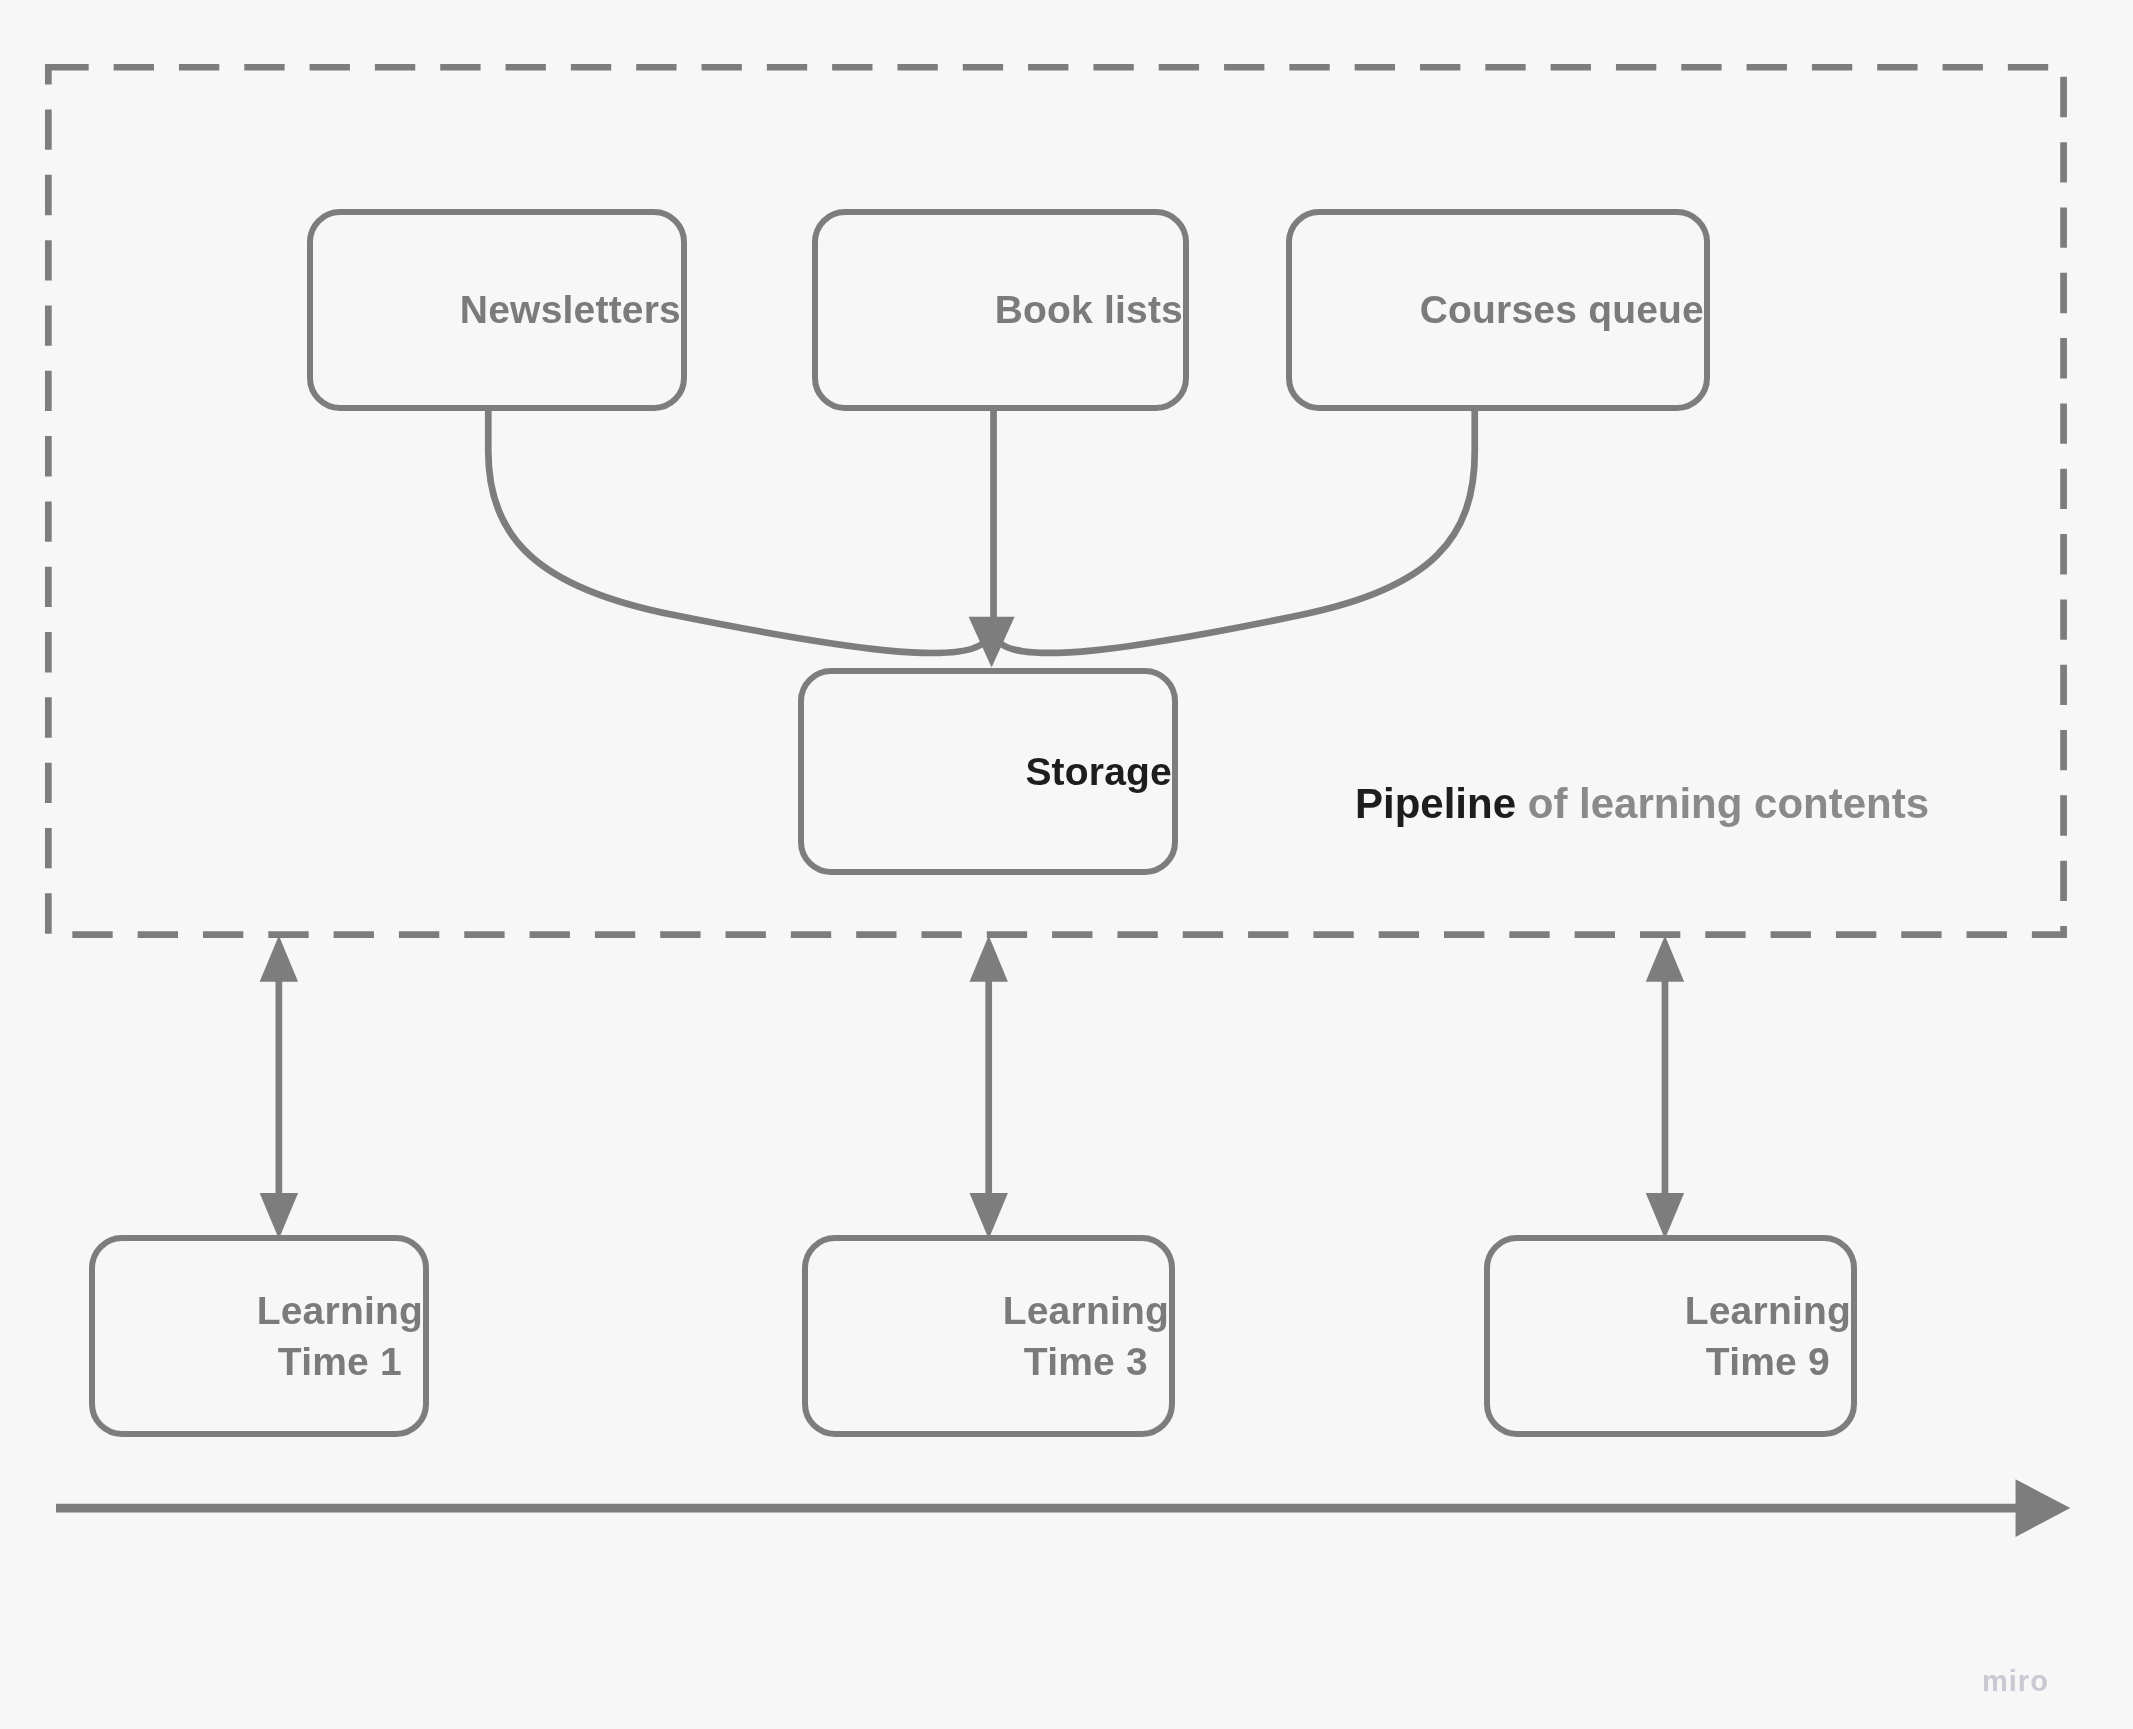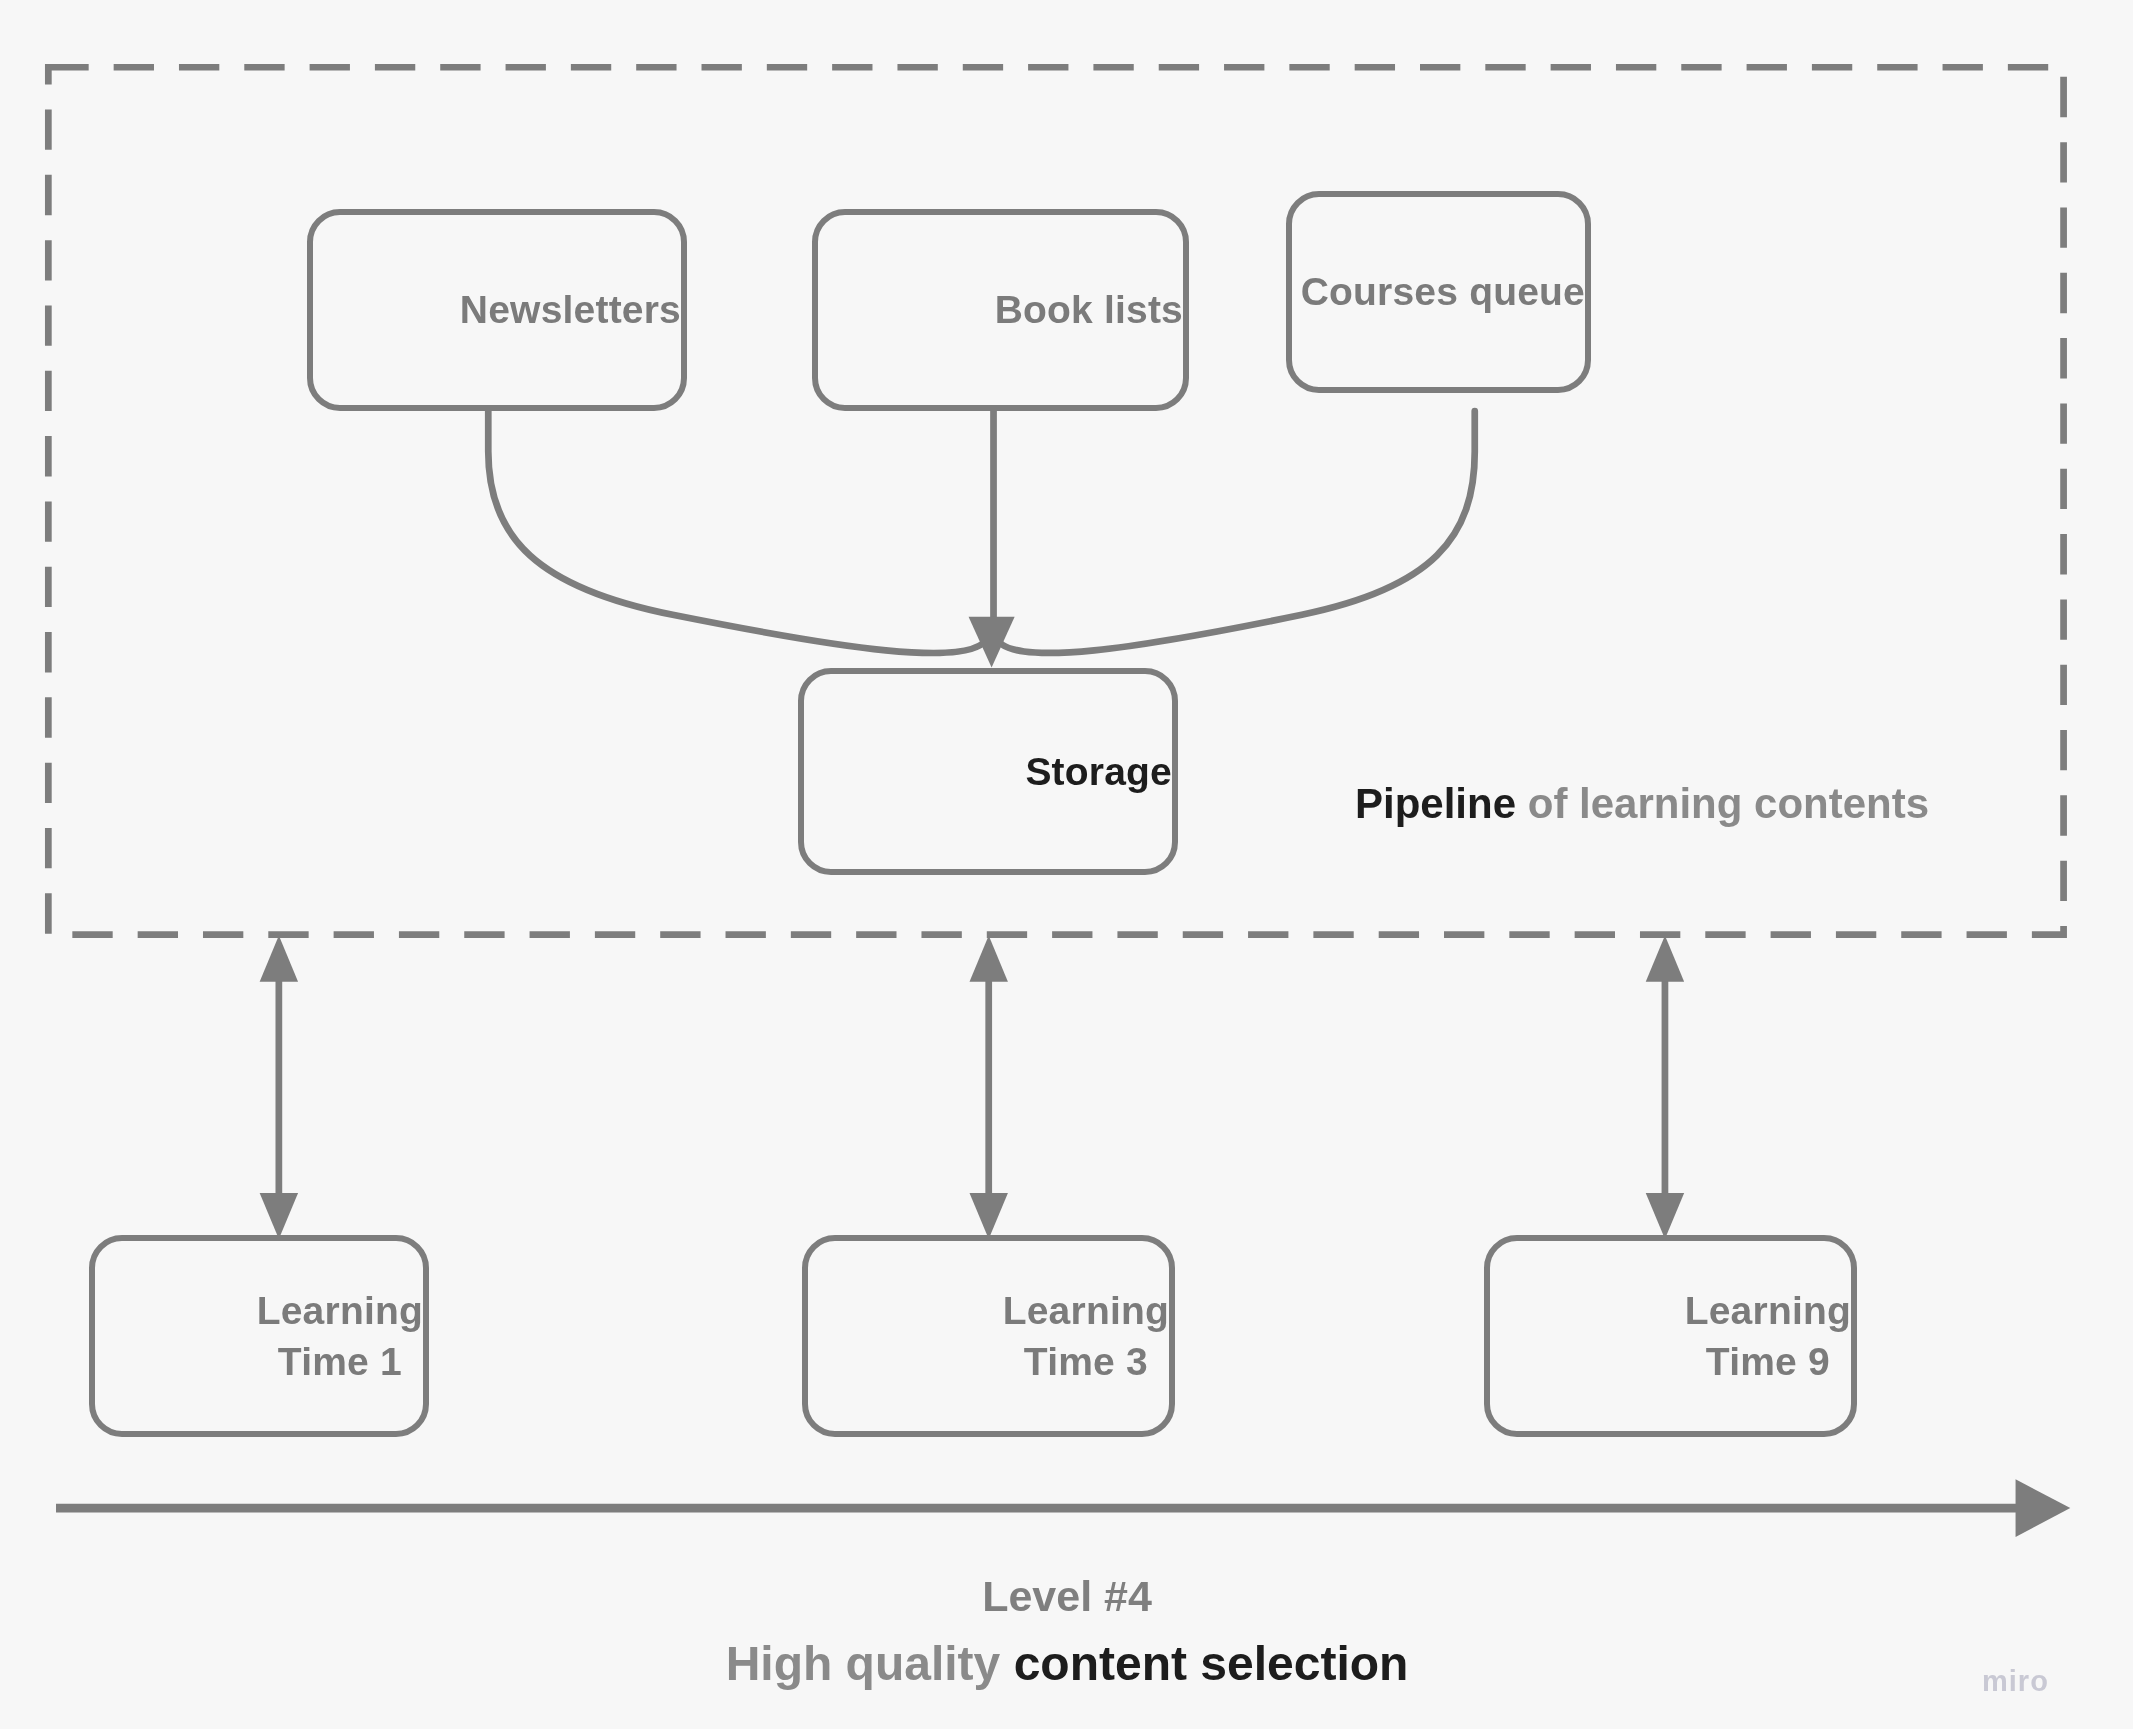--- a/index.html
+++ b/index.html
@@ -44,21 +44,21 @@
     color: #7b7b7b;
     font-size: 39px;
     font-weight: bold;
     letter-spacing: 0.2px;
   }
   .node-label.dark {
     color: #1d1d1d;
   }
   .src-1 { left: 307px;  top: 209px; width: 380px; height: 202px; }
   .src-2 { left: 812px;  top: 209px; width: 377px; height: 202px; padding-left: 36px; }
-  .src-3 { left: 1286px; top: 191px; width: 305px; height: 202px; }
+  .src-3 { left: 1286px; top: 209px; width: 424px; height: 202px; }
   .storage-node { left: 798px; top: 668px; width: 380px; height: 207px; }
   .lt-1 { left: 89px;   top: 1235px; width: 340px; height: 202px; }
   .lt-2 { left: 802px;  top: 1235px; width: 373px; height: 202px; }
   .lt-3 { left: 1484px; top: 1235px; width: 373px; height: 202px; }
 
   .pipeline-caption {
     position: absolute;
     left: 1355px;
     top: 780px;
     font-size: 42px;
@@ -165,23 +165,17 @@
       <span>Time 3</span>
     </span>
   </div>
   <div class="node lt-3">
     <span class="node-label">
       <span>Learning</span><br>
       <span>Time 9</span>
     </span>
   </div>
 
-  <div class="bottom-caption">
-    <span class="line1">Level #4</span>
-    <span class="line2">
-      <span class="soft">High quality </span><span class="strong">content selection</span>
-    </span>
-  </div>
 
   <div class="watermark">miro</div>
 
 </div>
 
 
 </body></html>

